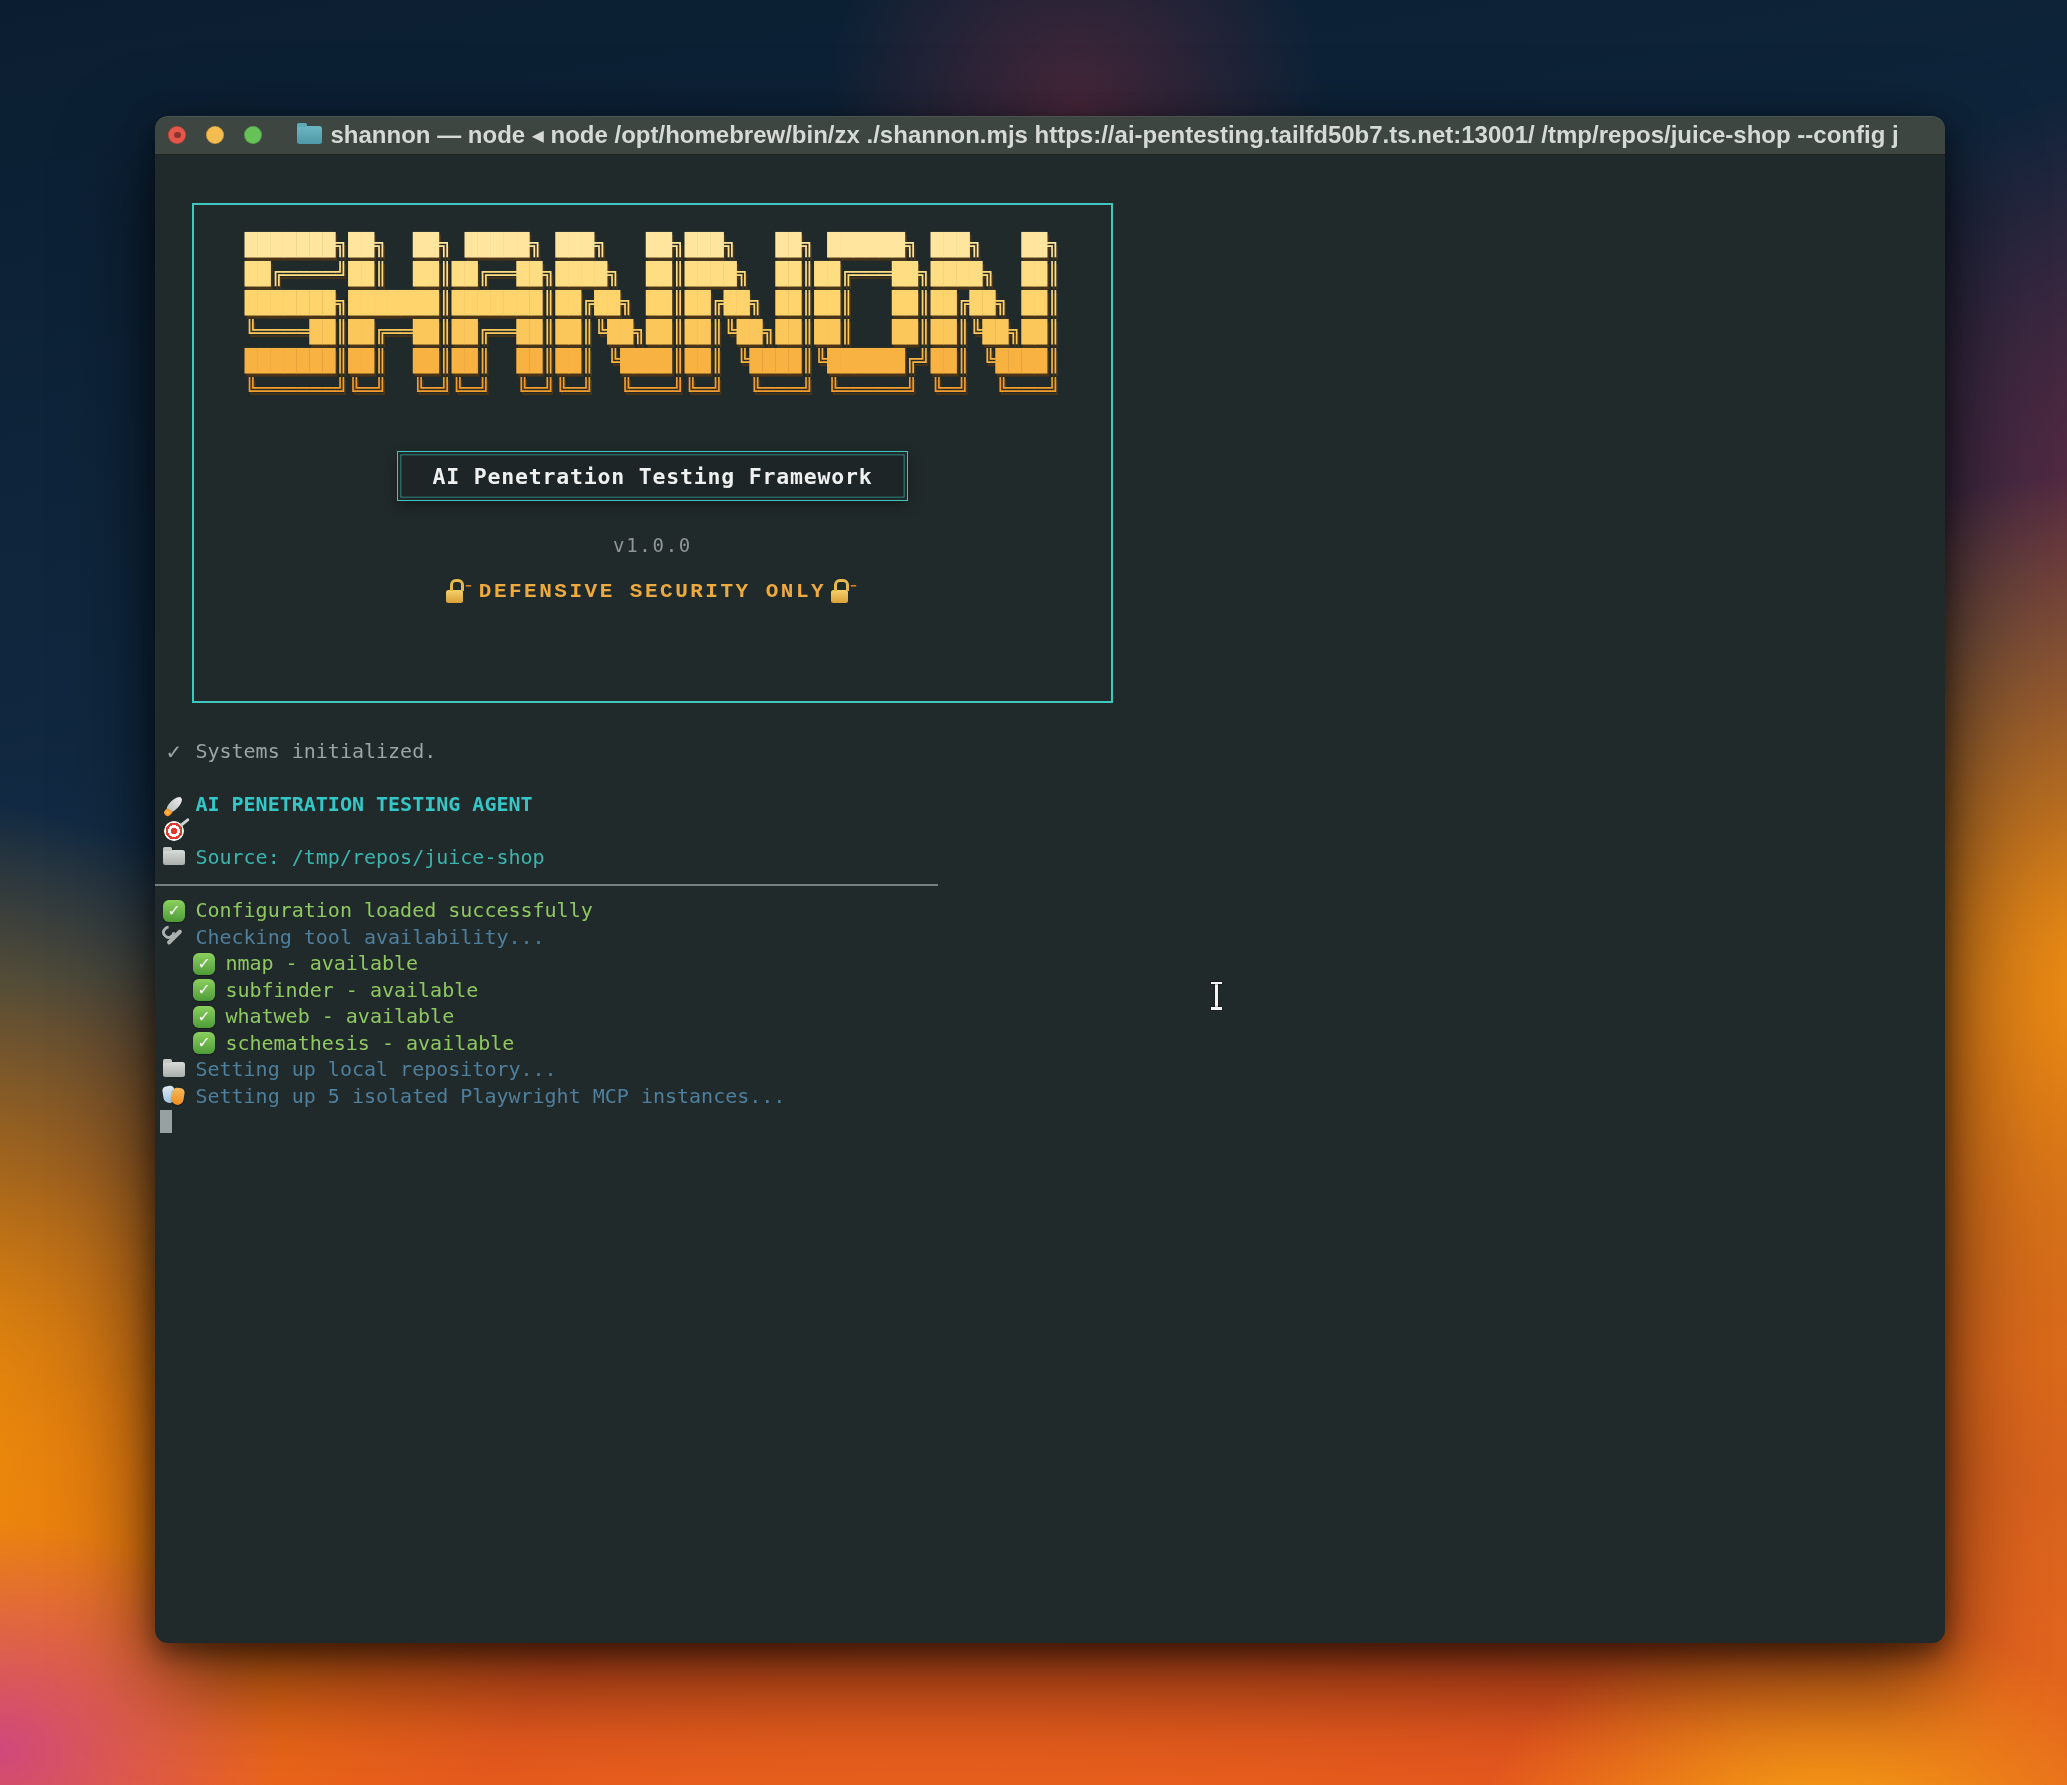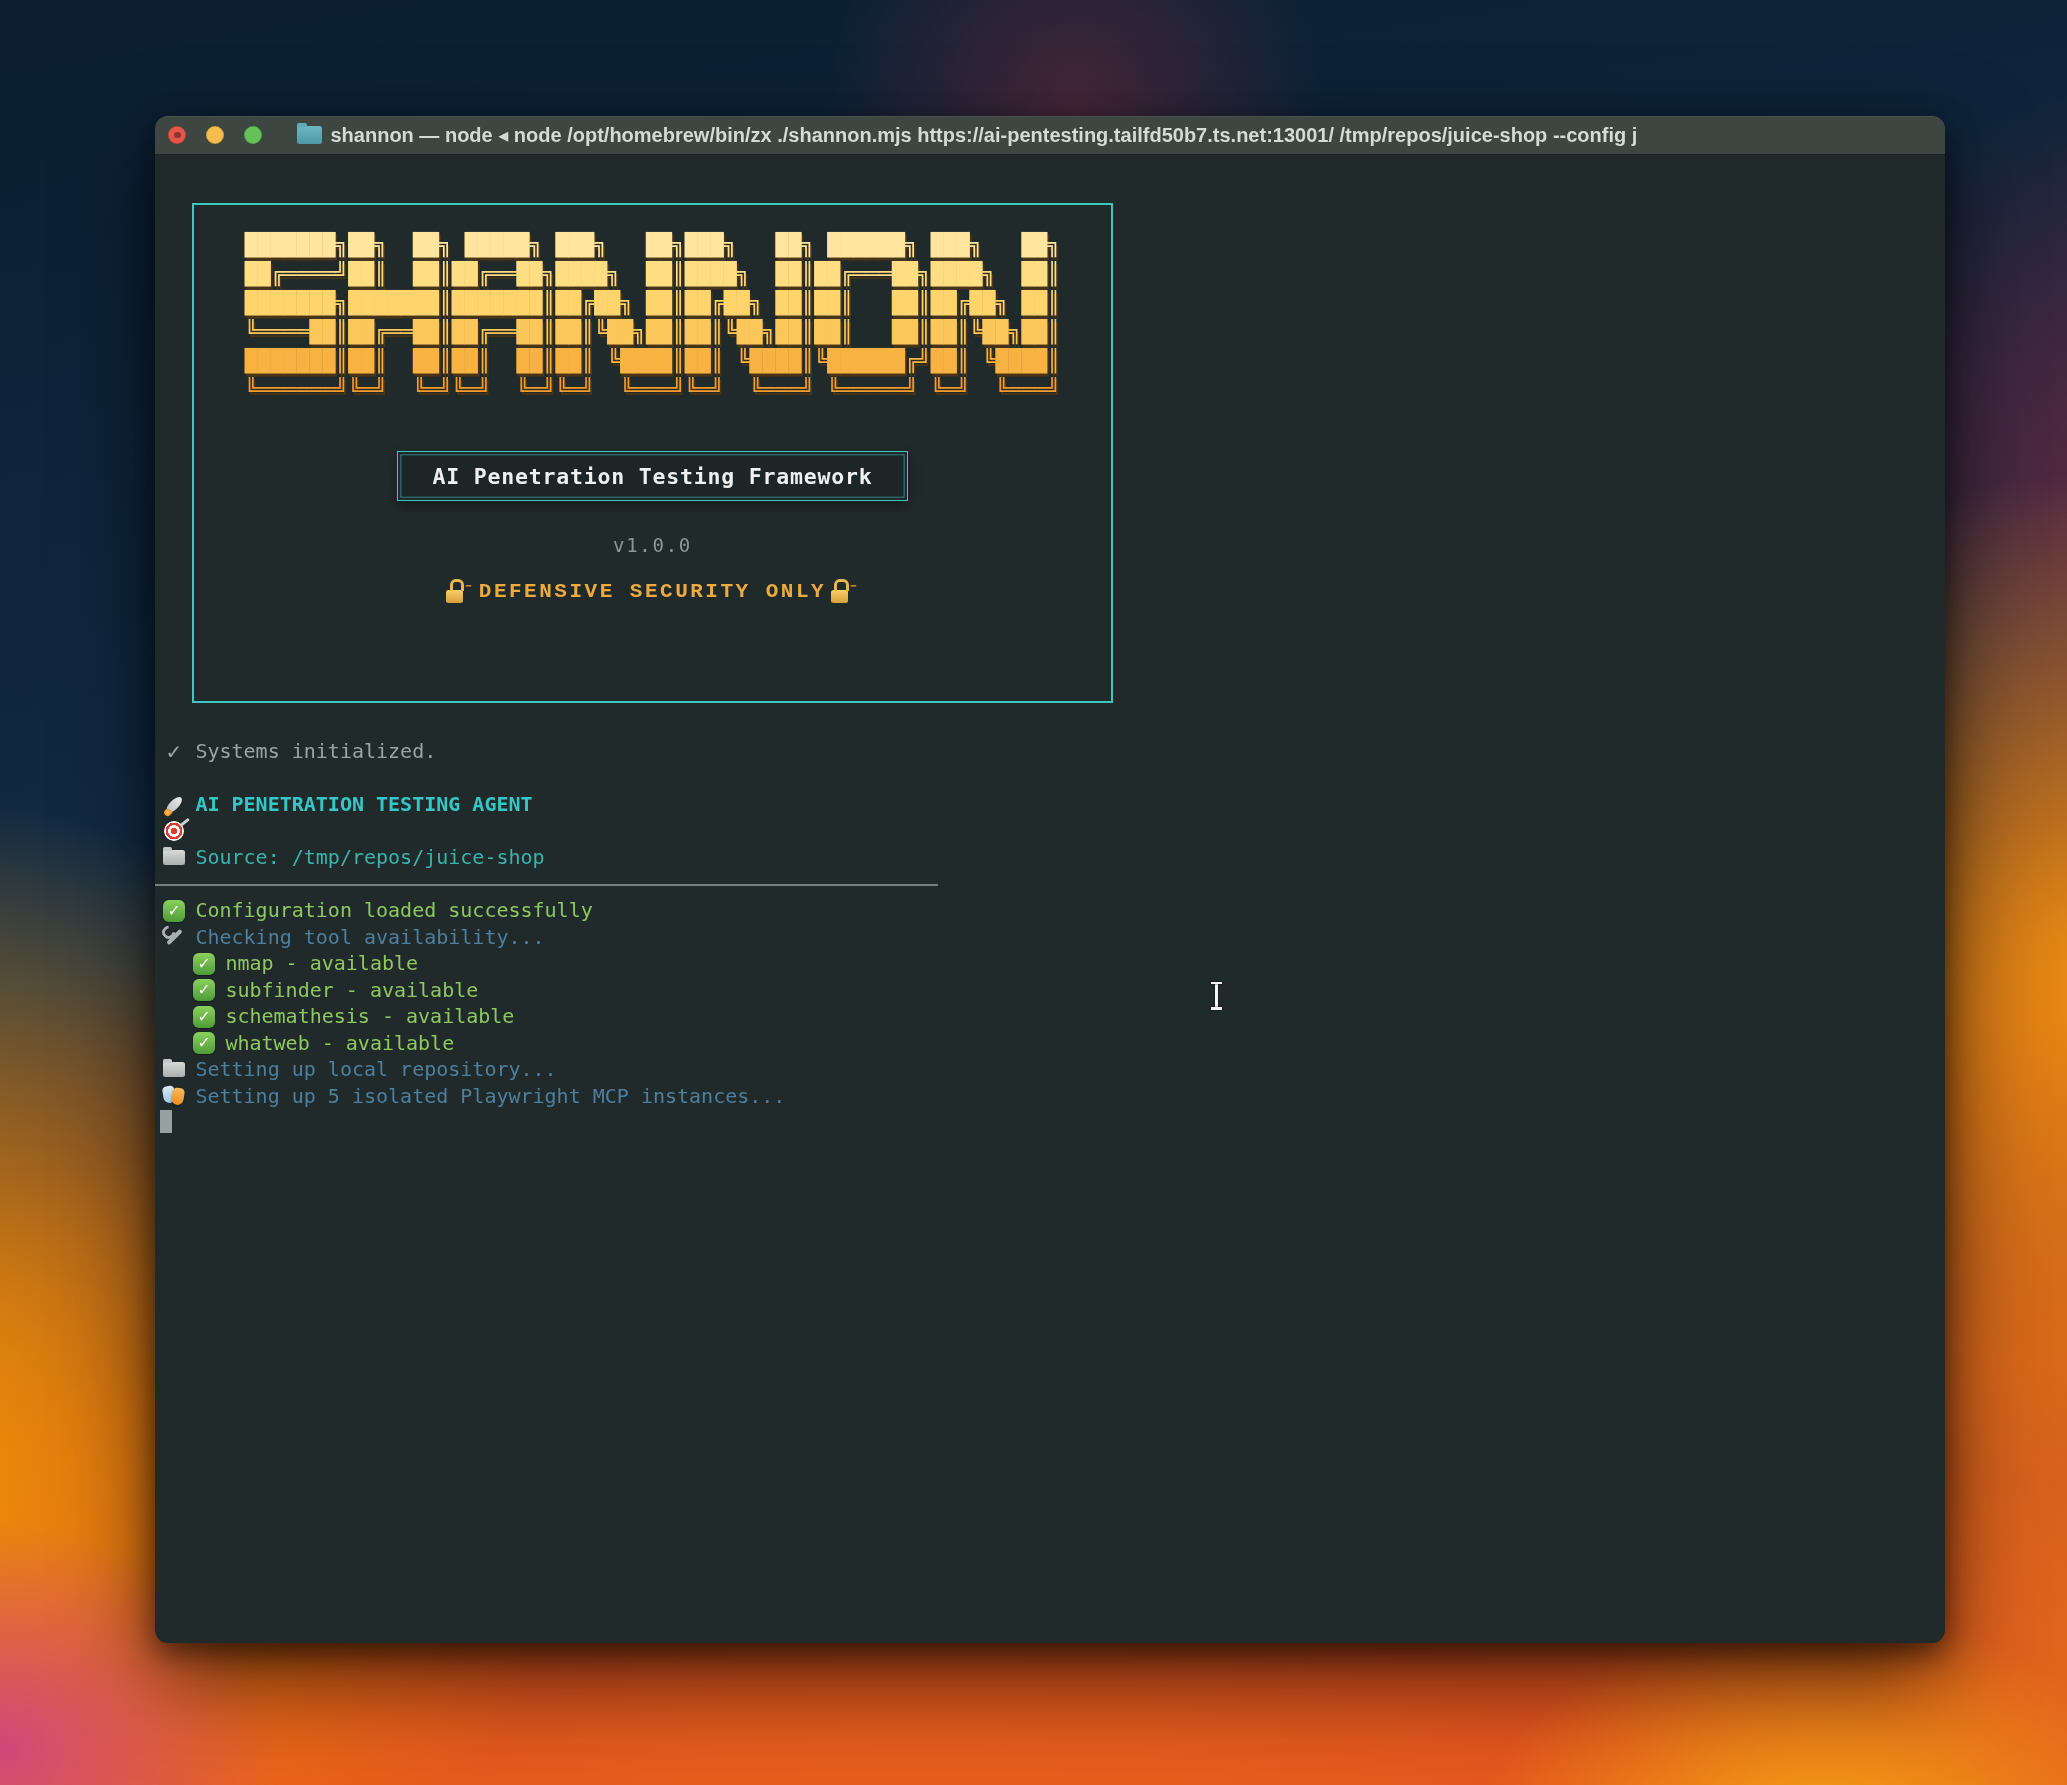--- a/index.html
+++ b/index.html
@@ -25,21 +25,21 @@
   .tl{width:18px;height:18px;border-radius:50%;margin-right:20px;position:relative;flex:none;
     box-shadow:inset 0 0 0 0.8px rgba(0,0,0,.18);}
   .tl.red{background:#e4574a;}
   .tl.red::after{content:"";position:absolute;left:5.8px;top:5.8px;width:6.6px;height:6.6px;border-radius:50%;background:#8c352c;}
   .tl.yellow{background:#f5bd4f;}
   .tl.green{background:#66c158;}
   .tbfolder{width:25px;height:18px;background:linear-gradient(#6cb6c2,#4f98a7);border-radius:1.7px 2.5px 2.5px 2.5px;
     position:relative;margin:0 8.3px 0 15px;flex:none;}
   .tbfolder::before{content:"";position:absolute;top:-3.3px;left:0;width:10px;height:4.1px;
     background:#5fa8b5;border-radius:1.7px 1.7px 0 0;}
-  .tbtitle{font-family:"Liberation Sans","DejaVu Sans",sans-serif;font-weight:bold;font-size:20px;
+  .tbtitle{font-family:"Liberation Sans","DejaVu Sans",sans-serif;font-weight:bold;font-size:24px;
     color:#d6dad7;white-space:nowrap;overflow:hidden;flex:1;}
   
   .term{position:relative;height:1489px;overflow:hidden;border-radius:0 0 13.2px 13.2px;}
   .banner{margin:48px 0 0 37px;width:917px;height:496px;border:2.5px solid var(--accent);
     display:flex;flex-direction:column;align-items:center;box-sizing:content-box;}
   .logo{margin:25px 0 0;font-size:21.5px;line-height:29px;white-space:pre;
     text-shadow:1.7px 2.5px 0 rgba(110,60,8,.55);}
   .subbox{margin-top:47px;border:1.7px solid var(--accent);padding:11.6px 35px;
     box-shadow:inset 0 0 0 2.5px var(--bg-terminal),inset 0 0 0 3.3px rgba(64,199,190,.75),0 5px 11.6px rgba(0,0,0,.35);
     background:#1d2527;}
@@ -140,22 +140,22 @@
         <div class="line muted"><span class="icon icon-checkmark"></span><span>Systems initialized.</span></div>
         <div class="line "></div>
         <div class="line header"><span class="icon icon-rocket"></span><span>AI PENETRATION TESTING AGENT</span></div>
         <div class="line teal"><span class="icon icon-target"></span></div>
         <div class="line teal"><span class="icon icon-folder"></span><span>Source: /tmp/repos/juice-shop</span></div>
         <div class="line sep"></div>
         <div class="line green"><span class="icon icon-check-badge"></span><span>Configuration loaded successfully</span></div>
         <div class="line dim"><span class="icon icon-wrench"></span><span>Checking tool availability...</span></div>
         <div class="line green indent"><span class="icon icon-check-badge"></span><span>nmap - available</span></div>
         <div class="line green indent"><span class="icon icon-check-badge"></span><span>subfinder - available</span></div>
+        <div class="line green indent"><span class="icon icon-check-badge"></span><span>whatweb - available</span></div>
         <div class="line green indent"><span class="icon icon-check-badge"></span><span>schemathesis - available</span></div>
-        <div class="line green indent"><span class="icon icon-check-badge"></span><span>whatweb - available</span></div>
         <div class="line dim"><span class="icon icon-folder"></span><span>Setting up local repository...</span></div>
         <div class="line dim"><span class="icon icon-masks"></span><span>Setting up 5 isolated Playwright MCP instances...</span></div>
         <div class="line "><span class="block-cursor"></span></div>
       </div>
   </div>
 </div>
 
 <div class="ibeam">
     <i class="v"></i>
     <i class="t"></i>

